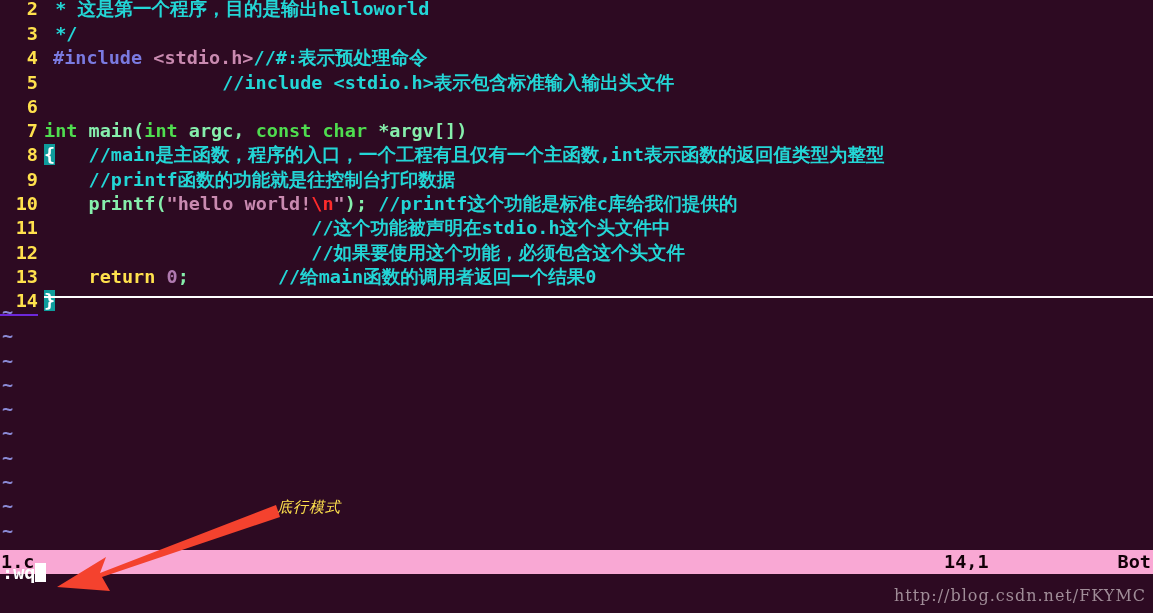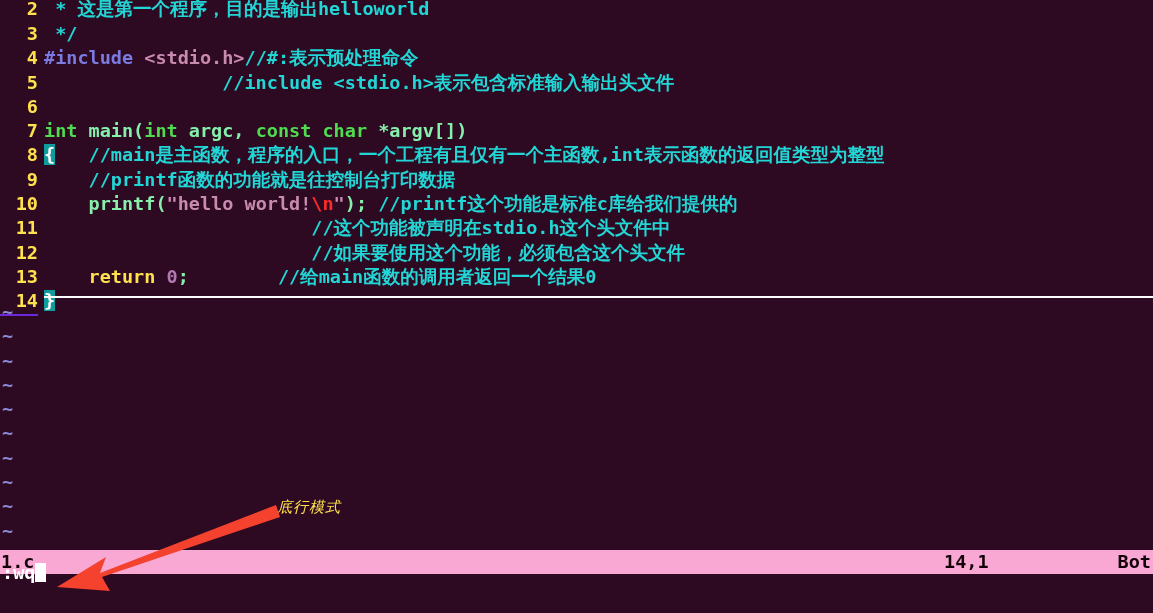--- a/index.html
+++ b/index.html
@@ -56,21 +56,21 @@
   }
   .code {
     display: inline;
     padding-left: 6px;
   }
 
   
   .t-comment   { color: #23d6d6; }
   .t-keyword   { color: #4fdd4f; }
   .t-plain     { color: #86efac; }
-  .t-pre       { color: #7a7ae0; }
+  .t-pre       { color: #7a7ae0; margin-left: 9px; }
   .t-header    { color: #c98ab0; }
   .t-string    { color: #c98ab0; }
   .t-escape    { color: #ff2b2b; }
   .t-return    { color: #ffe14d; }
   .t-number    { color: #b07ab0; }
   .t-brace-hi  { background: #0e9c9c; color: #ffffff; }
 
   
   #fold-rule {
     position: absolute;
@@ -214,14 +214,15 @@
   </div>
 
   <div id="cmdline"><span id="cmd-text">:wq</span><span id="cmd-cursor"></span></div>
 
   <div id="annot-label">底行模式</div>
 
   <svg id="annot-arrow" viewBox="0 0 260 105" width="260" height="105">
     <polygon id="arrow-shape" points="236,10 60,78 66,62 17,92 70,96 62,82 240,22" fill="#f4422e"></polygon>
   </svg>
 
+  <div id="watermark">http://blog.csdn.net/FKYMC</div>
 
 </div>
 
 </body></html>

